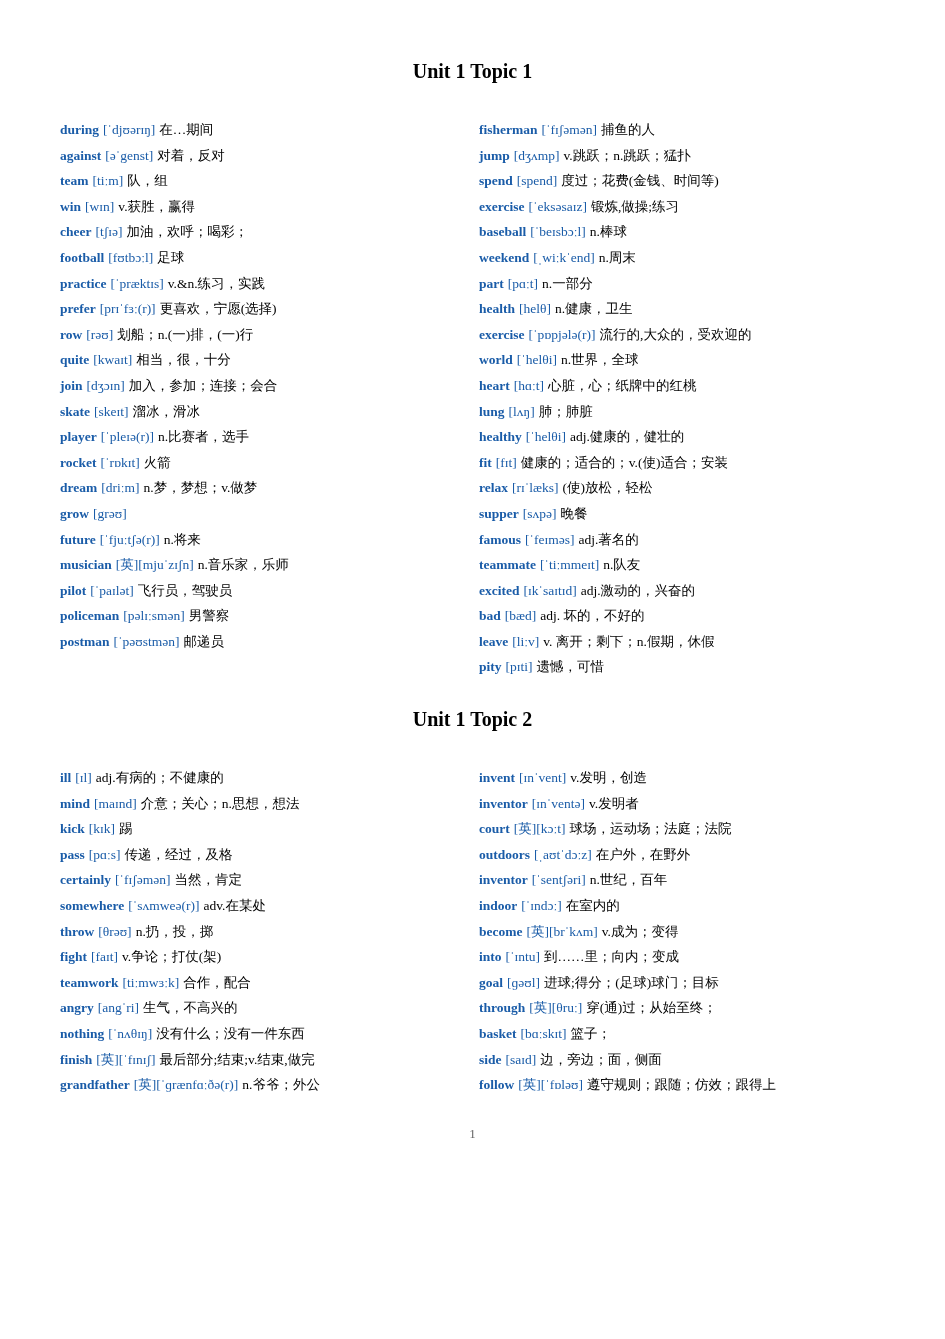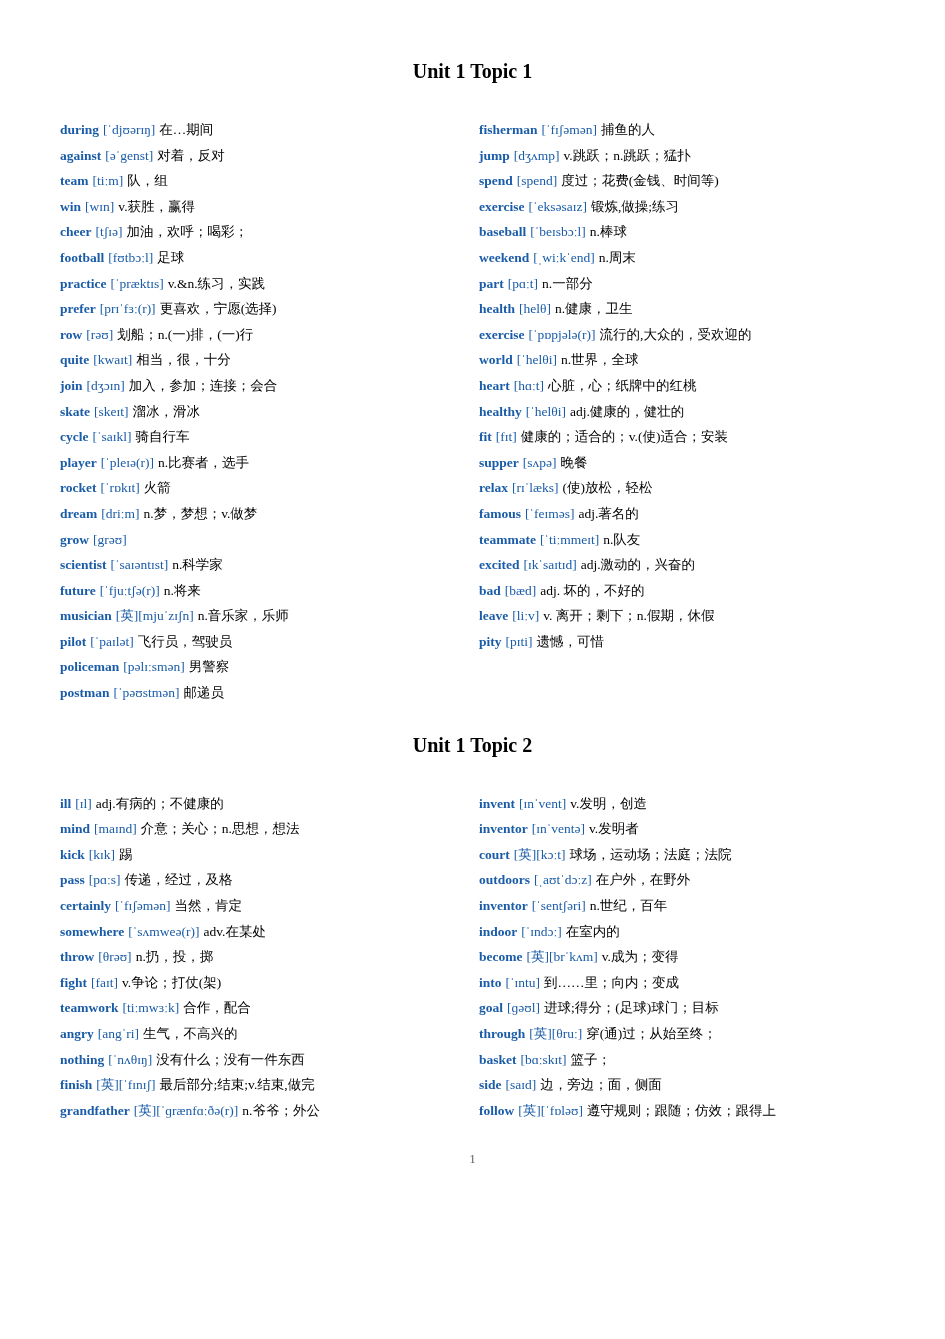--- a/index.html
+++ b/index.html
@@ -124,49 +124,39 @@
             <span class="word">join</span>
             <span class="phonetic">[dʒɔɪn]</span>
             <span class="definition">加入，参加；连接；会合</span>
           </div>
           <div class="entry">
             <span class="word">skate</span>
             <span class="phonetic">[skeɪt]</span>
             <span class="definition">溜冰，滑冰</span>
           </div>
           <div class="entry">
-            <span class="word">cycle</span>
-            <span class="phonetic">[ˈsaɪkl]</span>
-            <span class="definition">骑自行车</span>
-          </div>
-          <div class="entry">
             <span class="word">player</span>
             <span class="phonetic">[ˈpleɪə(r)]</span>
             <span class="definition">n.比赛者，选手</span>
           </div>
           <div class="entry">
             <span class="word">rocket</span>
             <span class="phonetic">[ˈrɒkɪt]</span>
             <span class="definition">火箭</span>
           </div>
           <div class="entry">
             <span class="word">dream</span>
             <span class="phonetic">[driːm]</span>
             <span class="definition">n.梦，梦想；v.做梦</span>
           </div>
           <div class="entry">
             <span class="word">grow</span>
             <span class="phonetic">[grəʊ]</span>
           </div>
           <div class="entry">
-            <span class="word">scientist</span>
-            <span class="phonetic">[ˈsaɪəntɪst]</span>
-            <span class="definition">n.科学家</span>
-          </div>
-          <div class="entry">
             <span class="word">future</span>
             <span class="phonetic">[ˈfjuːtʃə(r)]</span>
             <span class="definition">n.将来</span>
           </div>
           <div class="entry">
             <span class="word">musician</span>
             <span class="phonetic">[英][mjuˈzɪʃn]</span>
             <span class="definition">n.音乐家，乐师</span>
           </div>
           <div class="entry">
@@ -235,38 +225,43 @@
             <span class="word">world</span>
             <span class="phonetic">[ˈhelθi]</span>
             <span class="definition">n.世界，全球</span>
           </div>
           <div class="entry">
             <span class="word">heart</span>
             <span class="phonetic">[hɑːt]</span>
             <span class="definition">心脏，心；纸牌中的红桃</span>
           </div>
           <div class="entry">
+            <span class="word">lung</span>
+            <span class="phonetic">[lʌŋ]</span>
+            <span class="definition">肺；肺脏</span>
+          </div>
+          <div class="entry">
             <span class="word">healthy</span>
             <span class="phonetic">[ˈhelθi]</span>
             <span class="definition">adj.健康的，健壮的</span>
           </div>
           <div class="entry">
             <span class="word">fit</span>
             <span class="phonetic">[fɪt]</span>
             <span class="definition">健康的；适合的；v.(使)适合；安装</span>
           </div>
           <div class="entry">
+            <span class="word">relax</span>
+            <span class="phonetic">[rɪˈlæks]</span>
+            <span class="definition">(使)放松，轻松</span>
+          </div>
+          <div class="entry">
             <span class="word">supper</span>
             <span class="phonetic">[sʌpə]</span>
             <span class="definition">晚餐</span>
-          </div>
-          <div class="entry">
-            <span class="word">relax</span>
-            <span class="phonetic">[rɪˈlæks]</span>
-            <span class="definition">(使)放松，轻松</span>
           </div>
           <div class="entry">
             <span class="word">famous</span>
             <span class="phonetic">[ˈfeɪməs]</span>
             <span class="definition">adj.著名的</span>
           </div>
           <div class="entry">
             <span class="word">teammate</span>
             <span class="phonetic">[ˈtiːmmeɪt]</span>
             <span class="definition">n.队友</span>

